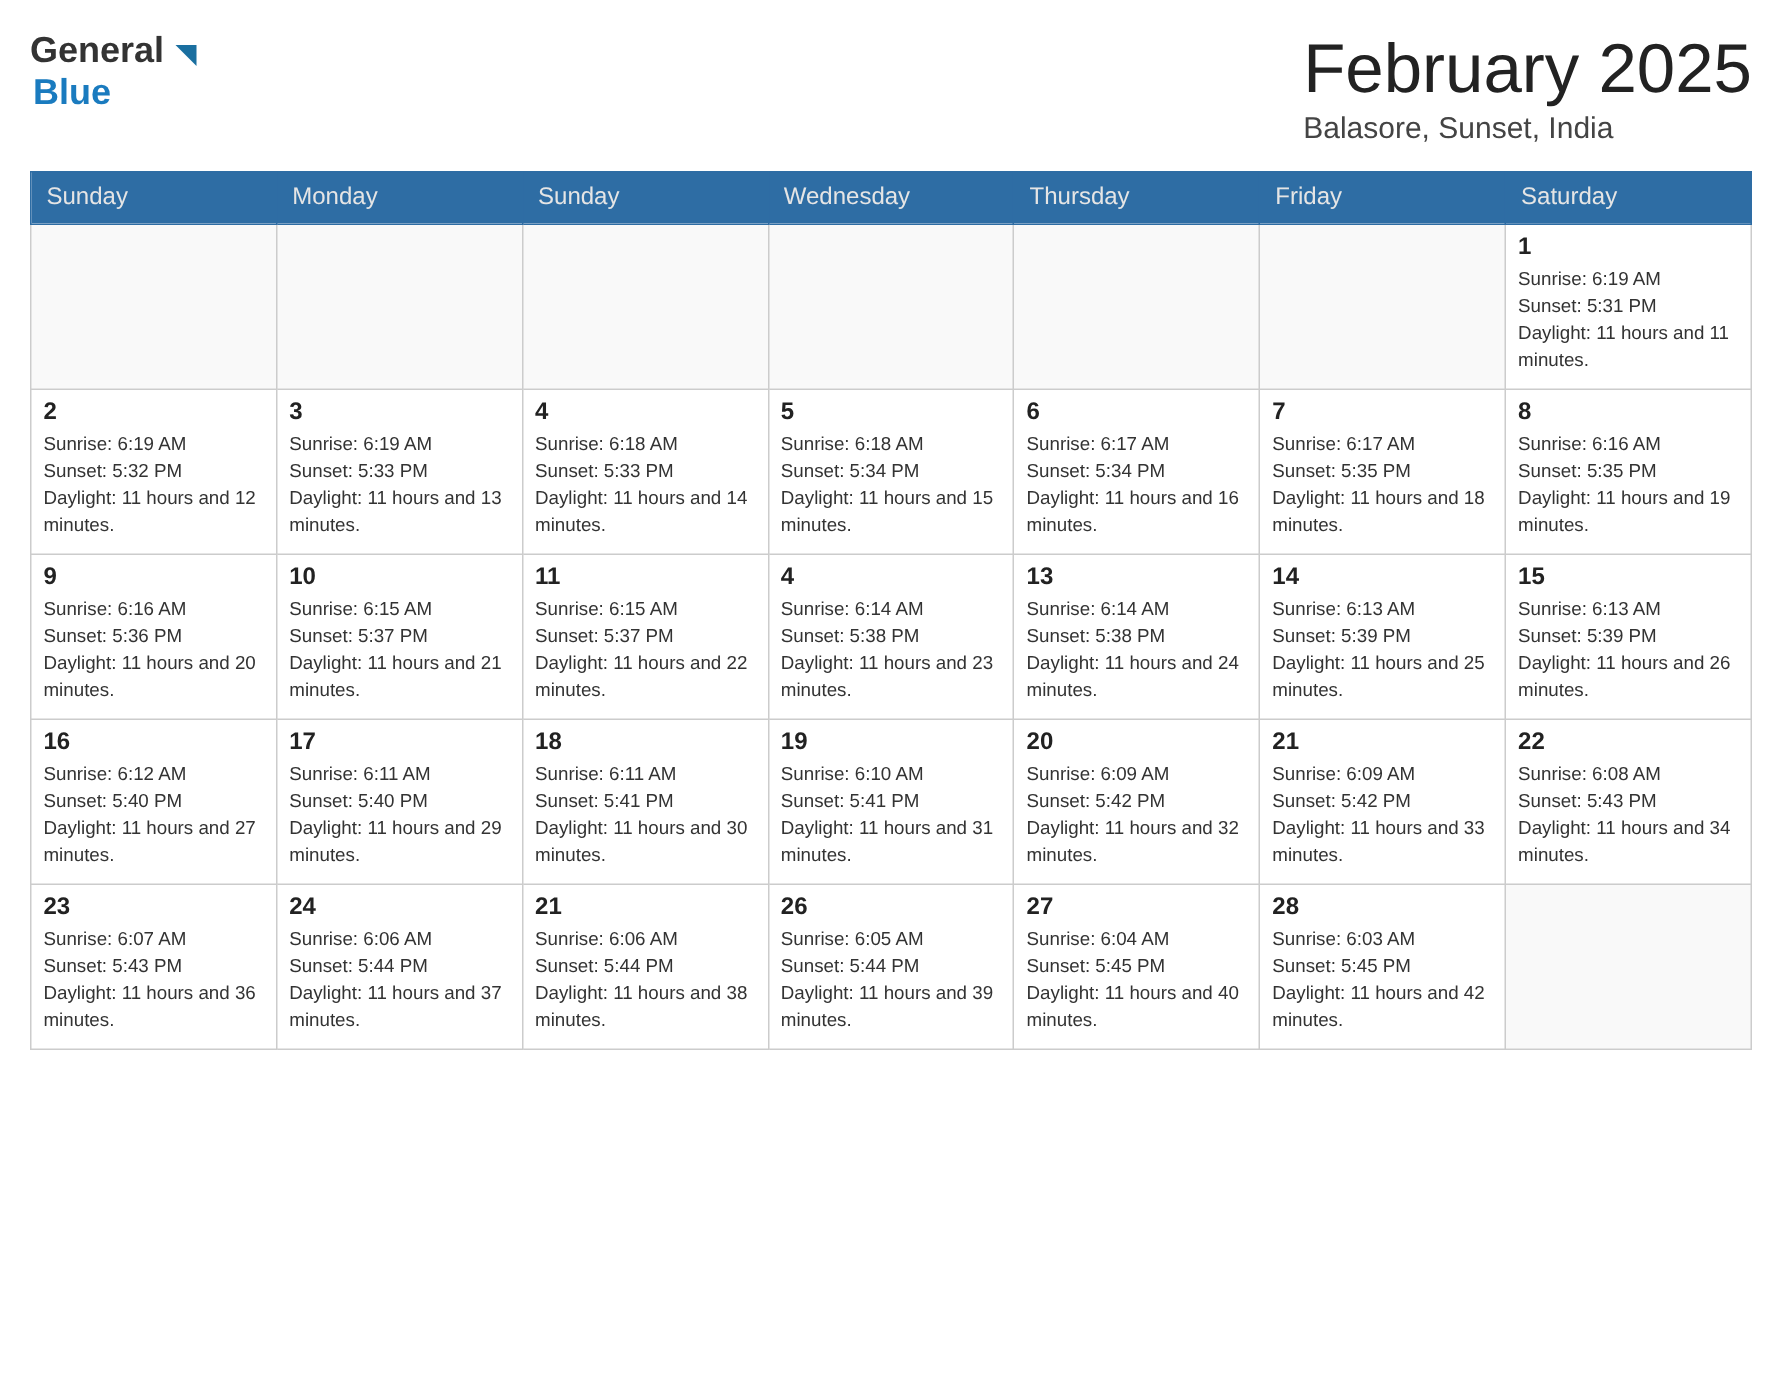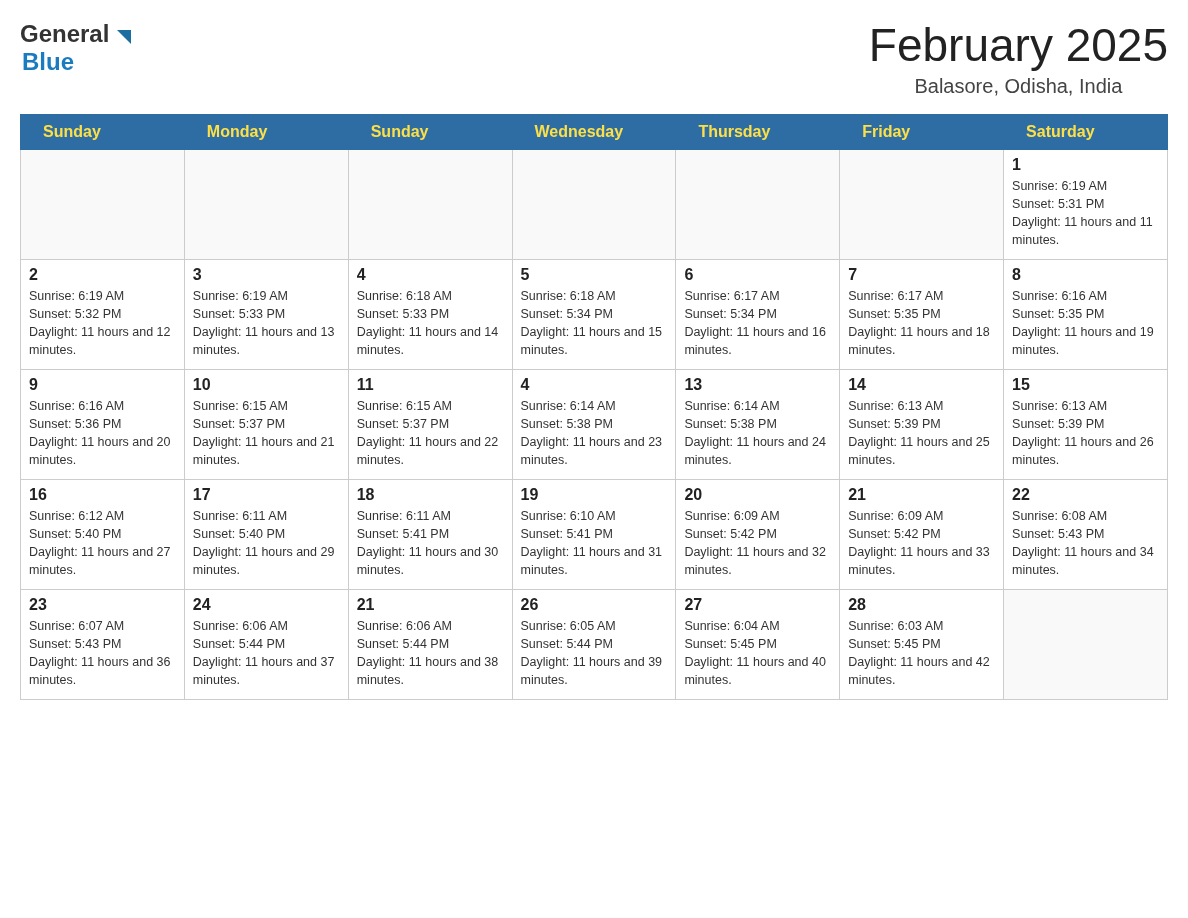--- a/index.html
+++ b/index.html
@@ -10,44 +10,44 @@
       width: 1188px;
       min-height: 918px;
     }
     .header {
       display: flex;
       justify-content: space-between;
       align-items: flex-start;
       margin-bottom: 16px;
     }
     .title-area {
-      text-align: center;
+      text-align: left;
     }
     .month-title {
       font-size: 46px;
       font-weight: normal;
       color: #222;
       line-height: 1.1;
     }
     .location {
       font-size: 20px;
       color: #444;
       margin-top: 4px;
     }
     .calendar {
       width: 100%;
       border-collapse: collapse;
       table-layout: fixed;
     }
     .calendar th {
       background: #2e6da4;
-      color: #fde047;
+      color: #e5e5e5;
       font-size: 16px;
-      font-weight: bold;
-      padding: 8px 22px;
+      font-weight: normal;
+      padding: 8px 10px;
       text-align: left;
       border: 1px solid #2e6da4;
     }
     .calendar td {
       vertical-align: top;
       border: 1px solid #ccc;
       padding: 6px 8px;
       height: 110px;
       font-size: 13px;
       color: #333;
@@ -95,21 +95,21 @@
       <svg class="logo-svg" width="22" height="22" viewBox="0 0 22 22">
         <polygon points="4,4 18,4 18,18" fill="#1a6fa0"></polygon>
       </svg>
     </div>
     <div class="logo-line2">
       <span style="font-size:24px;font-weight:bold;color:#1a7bbf;">Blue</span>
     </div>
   </div>
   <div class="title-area">
     <div class="month-title">February 2025</div>
-    <div class="location">Balasore, Odisha, India</div>
+    <div class="location">Balasore, Sunset, India</div>
   </div>
 </div>
 
 <table class="calendar">
   <thead>
     <tr>
     <th>Sunday</th>
         <th>Monday</th>
         <th>Sunday</th>
         <th>Wednesday</th>

